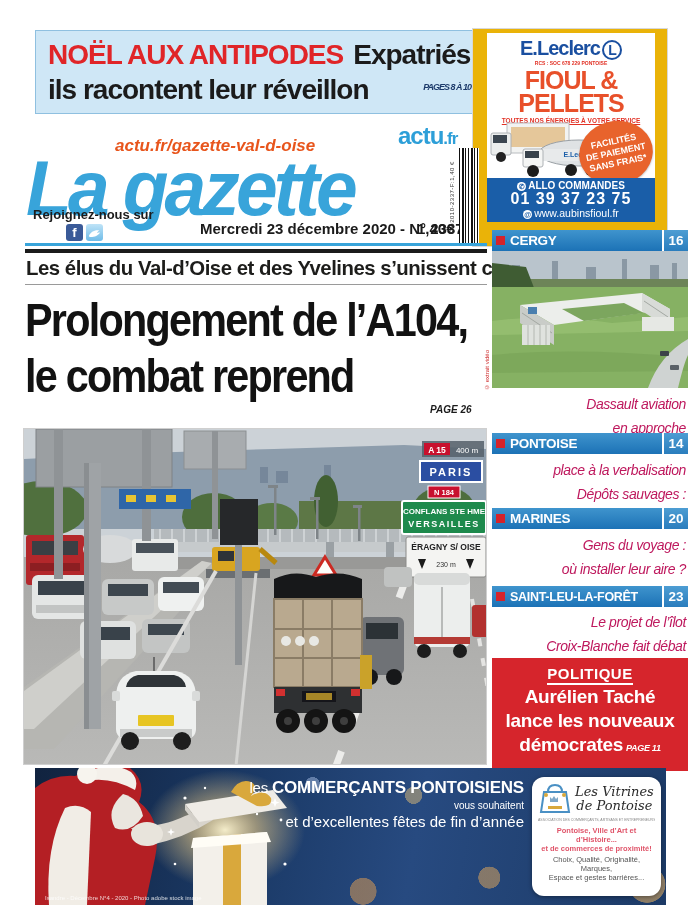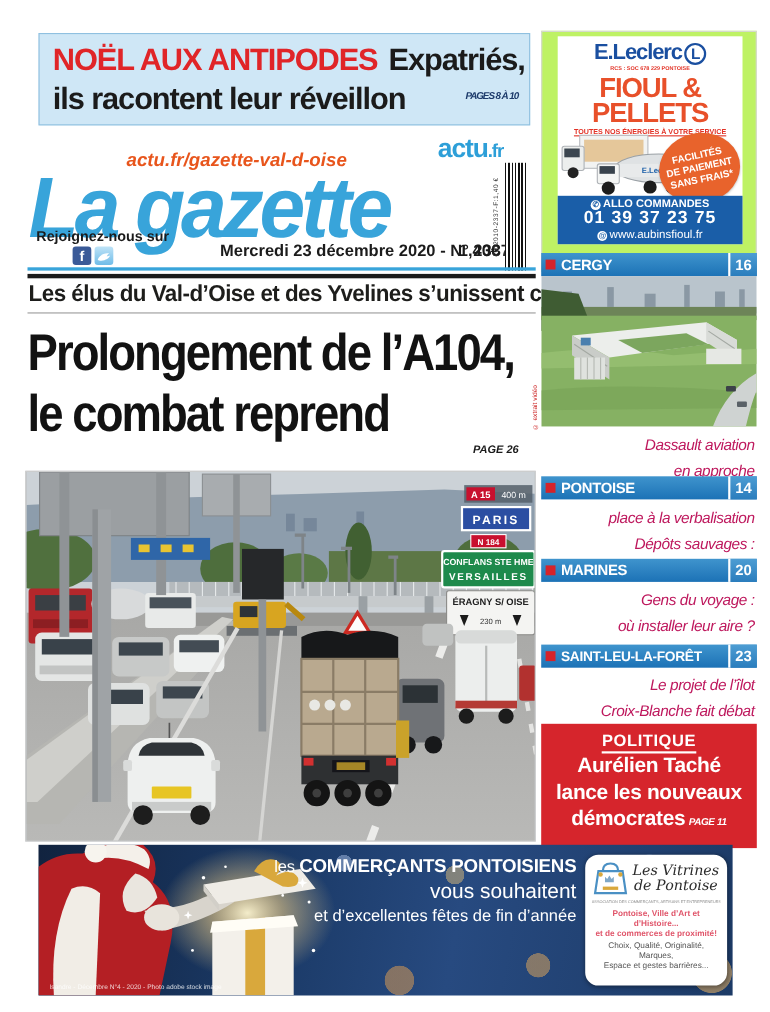--- a/index.html
+++ b/index.html
@@ -9,21 +9,21 @@
   
   .top-banner { position:absolute; left:35px; top:30px; width:447px; height:84px;
     background:#cfe7f6; border:1px solid #8fc0e0; padding:8px 10px 4px 12px; }
   .top-banner .l1 { font-size:28px; font-weight:bold; letter-spacing:-1px; line-height:32px; white-space:nowrap;}
   .top-banner .kicker { color:#e02528; }
   .top-banner .rest { color:#1b1b1b; margin-left:10px;}
   .top-banner .l2 { font-size:28px; font-weight:bold; letter-spacing:-1px; color:#1b1b1b; line-height:32px; display:flex; justify-content:space-between; align-items:flex-end;gap:24px;}
   .top-banner .pages { font-size:9px; font-style:italic; font-weight:bold; color:#1c3a6a; padding-bottom:3px;}
 
   
-  .ad { position:absolute; left:492px; top:28px; width:196px; height:219px; background:#bef264;
+  .ad { position:absolute; left:472px; top:28px; width:196px; height:219px; background:#eab308;
     border:1px solid #d8d8d8; overflow:hidden;}
   .ad .pellets { position:absolute; inset:0;
     background:
       radial-gradient(14px 7px at 8% 6%, #d77f43 60%, transparent 61%),
       radial-gradient(14px 7px at 90% 4%, #c96f35 60%, transparent 61%),
       radial-gradient(16px 8px at 97% 18%, #d98a4e 60%, transparent 61%),
       radial-gradient(14px 7px at 3% 22%, #cf7b41 60%, transparent 61%),
       radial-gradient(15px 7px at 96% 34%, #c46c33 60%, transparent 61%),
       radial-gradient(13px 7px at 2% 38%, #d8archive 0%, transparent 0%),
       linear-gradient(90deg, #e9b184 0%, #ffffff 16%, #ffffff 84%, #e09c66 100%);}
@@ -103,21 +103,21 @@
       radial-gradient(18px 18px at 72% 80%, rgba(230,170,90,.5) 0 60%, transparent 62%),
       radial-gradient(14px 14px at 60% 20%, rgba(240,200,120,.45) 0 60%, transparent 62%),
       radial-gradient(22px 22px at 52% 90%, rgba(230,160,80,.5) 0 60%, transparent 62%),
       radial-gradient(12px 12px at 44% 12%, rgba(200,220,255,.4) 0 60%, transparent 62%),
       radial-gradient(30px 30px at 97% 85%, rgba(235,180,100,.55) 0 60%, transparent 62%),
       linear-gradient(100deg,#11233f 0%, #1b3a67 35%, #274a80 60%, #1c3a66 100%);}
   .banner-art { position:absolute; left:0; top:0; }
   .banner-text { position:absolute; right:142px; top:10px; width:330px; text-align:right; color:#fff; }
   .banner-text .t1 { font-size:17px; font-weight:bold; letter-spacing:-.2px;}
   .banner-text .t1 .lite { font-weight:normal; font-size:15px; margin-right:4px;}
-  .banner-text .t2 { font-size:19px; margin-top:2px;}
+  .banner-text .t2 { font-size:10px; margin-top:2px;}
   .banner-text .t3 { font-size:27px; font-weight:bold; margin-top:8px; letter-spacing:0;}
   .banner-text .t3 .lite { font-weight:normal; font-size:16px; margin-right:5px;}
   .banner-text .t4 { font-size:15px; margin-top:2px;}
   .banner-card { position:absolute; right:5px; top:9px; width:129px; height:119px; background:#fff; border-radius:12px;
     padding:5px 6px 0 6px; box-shadow:0 1px 4px rgba(0,0,0,.4);text-align:center;}
   .card-logo { display:flex; align-items:center; gap:3px;}
   .card-script { font-family:"DejaVu Serif", serif; font-style:italic; color:#2b2b2b; font-size:13px; line-height:14px; }
   .card-sub { font-size:3.5px; color:#888; margin-top:2px; white-space:nowrap; overflow:hidden;}
   .card-red { font-size:7.5px; font-weight:bold; color:#e0556a; line-height:9px; margin-top:4px;}
   .card-gray { font-size:7.5px; color:#555; line-height:9px; margin-top:2px;}

